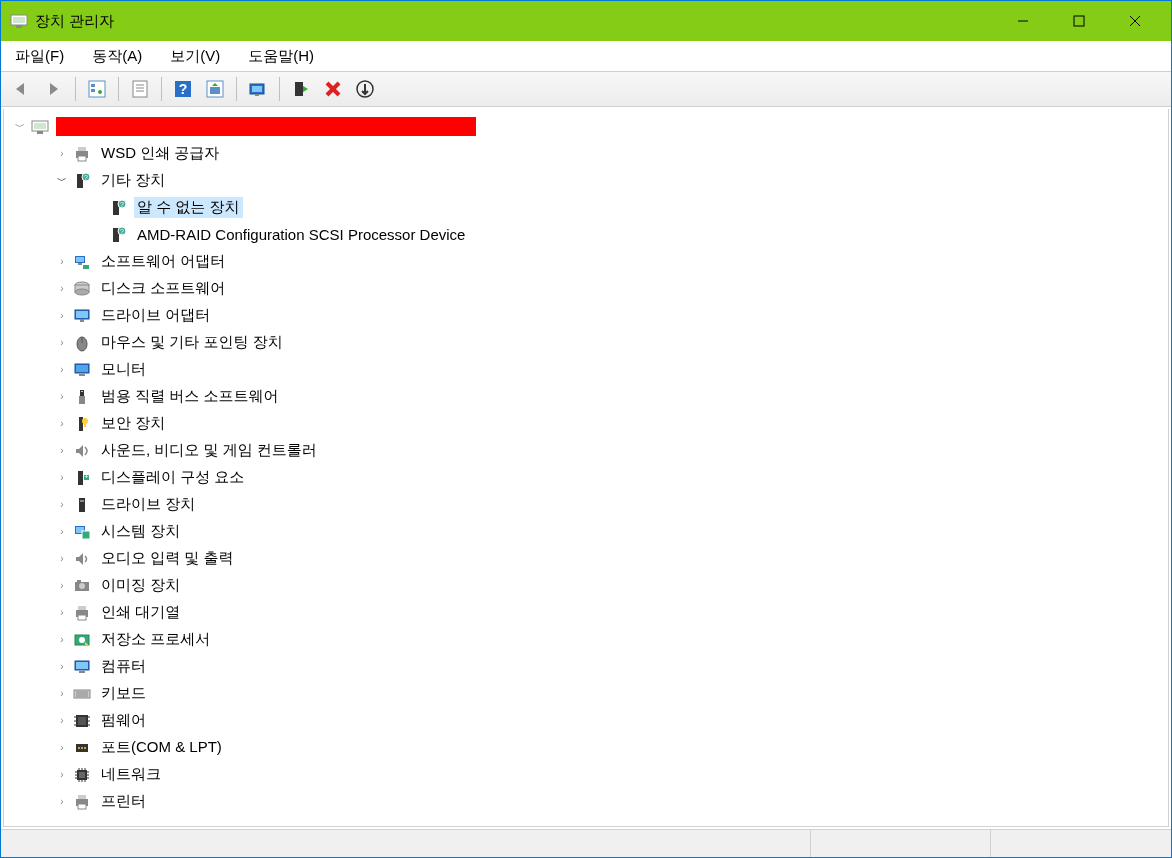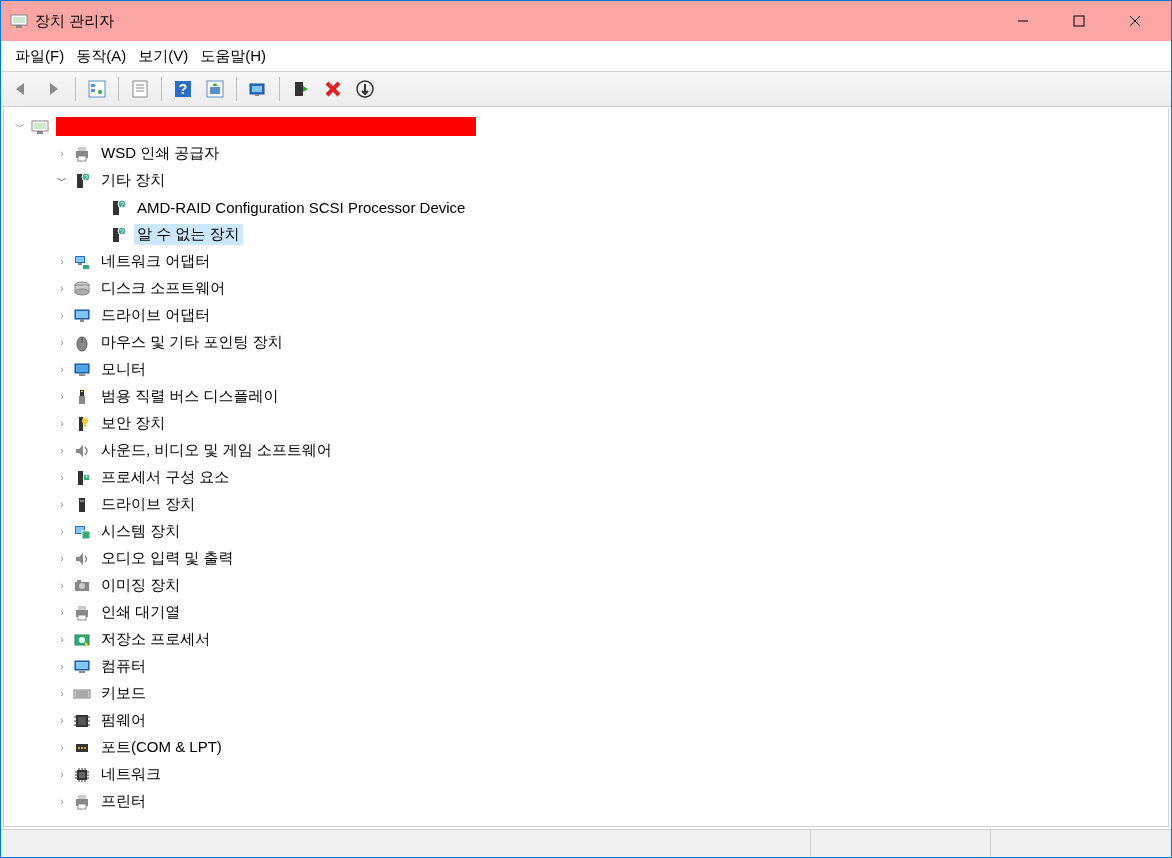--- a/index.html
+++ b/index.html
@@ -10,42 +10,42 @@
   width: 1172px;
   height: 858px;
   overflow: hidden;
   border: 1px solid #0078d4;
 }
 .titlebar {
   height: 40px;
   display: flex;
   align-items: center;
   padding: 0 8px;
-  background: #fca5a5;
+  background: #84cc16;
 }
 .titlebar .app-icon {
   width: 20px; height: 20px;
   display: inline-flex; align-items: center; justify-content: center;
   margin-right: 6px;
 }
 .titlebar .title { flex: 0 0 auto; color: #000; font-size: 15px; }
 .titlebar .spacer { flex: 1; }
 .win-controls { display: flex; }
 .win-btn {
   width: 56px; height: 40px;
   display: flex; align-items: center; justify-content: center;
   cursor: pointer;
 }
 
 .menubar {
   height: 30px;
   display: flex;
   align-items: center;
   padding: 0 10px;
-  gap: 4px;
+  gap: 20px;
   background: #fff;
   font-size: 15px;
 }
 .menu-item { cursor: pointer; padding: 2px 4px; }
 
 .toolbar {
   height: 36px;
   border-top: 1px solid #d0d0d0;
   border-bottom: 1px solid #d0d0d0;
   background: linear-gradient(#f7f7f7, #ececec);
@@ -269,53 +269,53 @@
         <span class="expander" style="color:#000">﹀</span>
     <span class="node-icon">
           <svg width="18" height="18" viewBox="0 0 18 18">
             <rect x="4" y="2" width="6" height="14" fill="#333"></rect>
             <circle cx="13" cy="5" r="4" fill="#4a9" stroke="#fff"></circle>
             <text x="13" y="8" text-anchor="middle" fill="#fff" font-size="7">?</text>
           </svg>
         </span>
     <span class="label-text">기타 장치</span>
       </div>
+      <div class="tree-row indent-3 selected">
+        <span class="expander blank">›</span>
+        <span class="node-icon">
+          <svg width="18" height="18" viewBox="0 0 18 18">
+            <rect x="4" y="2" width="6" height="14" fill="#333"></rect>
+            <circle cx="13" cy="5" r="4" fill="#4a9" stroke="#fff"></circle>
+            <text x="13" y="8" text-anchor="middle" fill="#fff" font-size="7">?</text>
+          </svg>
+        </span>
+        <span class="label-text">알 수 없는 장치</span>
+      </div>
       <div class="tree-row indent-3">
         <span class="expander blank">›</span>
         <span class="node-icon">
           <svg width="18" height="18" viewBox="0 0 18 18">
             <rect x="4" y="2" width="6" height="14" fill="#333"></rect>
             <circle cx="13" cy="5" r="4" fill="#4a9" stroke="#fff"></circle>
             <text x="13" y="8" text-anchor="middle" fill="#fff" font-size="7">?</text>
           </svg>
         </span>
         <span class="label-text">AMD-RAID Configuration SCSI Processor Device</span>
-      </div>
-      <div class="tree-row indent-3 selected">
-        <span class="expander blank">›</span>
-        <span class="node-icon">
-          <svg width="18" height="18" viewBox="0 0 18 18">
-            <rect x="4" y="2" width="6" height="14" fill="#333"></rect>
-            <circle cx="13" cy="5" r="4" fill="#4a9" stroke="#fff"></circle>
-            <text x="13" y="8" text-anchor="middle" fill="#fff" font-size="7">?</text>
-          </svg>
-        </span>
-        <span class="label-text">알 수 없는 장치</span>
       </div>
       <div class="tree-row indent-2">
         <span class="expander" style="color:#888">›</span>
     <span class="node-icon">
           <svg width="18" height="18" viewBox="0 0 18 18">
             <rect x="2" y="3" width="10" height="7" fill="#2a6fc7"></rect>
             <rect x="3" y="4" width="8" height="5" fill="#7ec7f7"></rect>
             <rect x="5" y="10" width="4" height="2" fill="#888"></rect>
             <rect x="10" y="12" width="6" height="4" fill="#3a7"></rect>
           </svg>
         </span>
-    <span class="label-text">네트워크 어댑터</span>
+    <span class="label-text">소프트웨어 어댑터</span>
       </div>
       <div class="tree-row indent-2">
         <span class="expander" style="color:#888">›</span>
     <span class="node-icon">
           <svg width="18" height="18" viewBox="0 0 18 18">
             <ellipse cx="9" cy="5" rx="7" ry="3" fill="#ccc" stroke="#888"></ellipse>
             <rect x="2" y="5" width="14" height="7" fill="#ccc" stroke="#888"></rect>
             <ellipse cx="9" cy="12" rx="7" ry="3" fill="#aaa" stroke="#888"></ellipse>
           </svg>
         </span>
@@ -355,53 +355,53 @@
       </div>
       <div class="tree-row indent-2">
         <span class="expander" style="color:#888">›</span>
     <span class="node-icon">
           <svg width="18" height="18" viewBox="0 0 18 18">
             <rect x="7" y="2" width="4" height="6" fill="#333"></rect>
             <rect x="6" y="8" width="6" height="8" fill="#888"></rect>
             <rect x="8" y="3" width="2" height="1" fill="#fc3"></rect>
           </svg>
         </span>
-    <span class="label-text">범용 직렬 버스 디스플레이</span>
+    <span class="label-text">범용 직렬 버스 소프트웨어</span>
       </div>
       <div class="tree-row indent-2">
         <span class="expander" style="color:#888">›</span>
     <span class="node-icon">
           <svg width="18" height="18" viewBox="0 0 18 18">
             <rect x="6" y="2" width="4" height="14" fill="#333"></rect>
             <circle cx="12" cy="6" r="3" fill="#fc3"></circle>
             <rect x="11" y="8" width="2" height="4" fill="#fc3"></rect>
           </svg>
         </span>
     <span class="label-text">보안 장치</span>
       </div>
       <div class="tree-row indent-2">
         <span class="expander" style="color:#888">›</span>
     <span class="node-icon">
           <svg width="18" height="18" viewBox="0 0 18 18">
             <path d="M3 7 L6 7 L10 3 L10 15 L6 11 L3 11 Z" fill="#888"></path>
             <path d="M12 5 Q16 9 12 13" fill="none" stroke="#888" stroke-width="1.5"></path>
           </svg>
         </span>
-    <span class="label-text">사운드, 비디오 및 게임 소프트웨어</span>
+    <span class="label-text">사운드, 비디오 및 게임 컨트롤러</span>
       </div>
       <div class="tree-row indent-2">
         <span class="expander" style="color:#888">›</span>
     <span class="node-icon">
           <svg width="18" height="18" viewBox="0 0 18 18">
             <rect x="5" y="2" width="5" height="14" fill="#333"></rect>
             <rect x="11" y="6" width="5" height="5" fill="#3a7"></rect>
             <text x="13.5" y="10" text-anchor="middle" fill="#fff" font-size="7">+</text>
           </svg>
         </span>
-    <span class="label-text">프로세서 구성 요소</span>
+    <span class="label-text">디스플레이 구성 요소</span>
       </div>
       <div class="tree-row indent-2">
         <span class="expander" style="color:#888">›</span>
     <span class="node-icon">
           <svg width="18" height="18" viewBox="0 0 18 18">
             <rect x="6" y="2" width="6" height="14" fill="#333"></rect>
             <rect x="7" y="4" width="4" height="2" fill="#888"></rect>
           </svg>
         </span>
     <span class="label-text">드라이브 장치</span>

